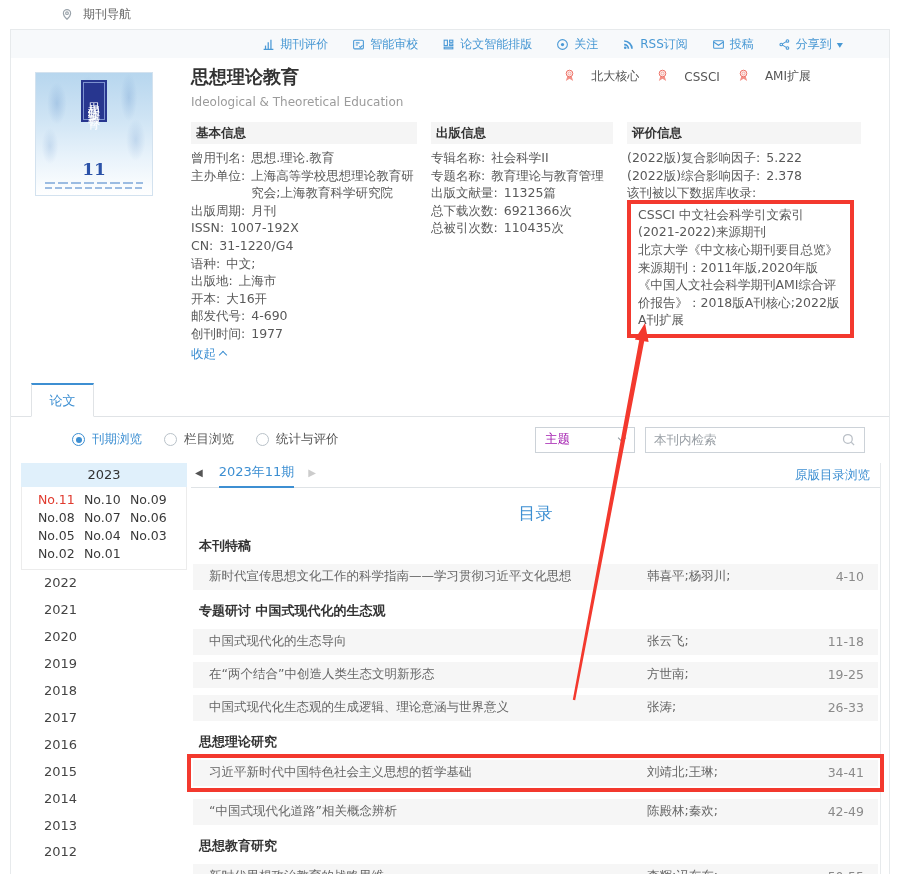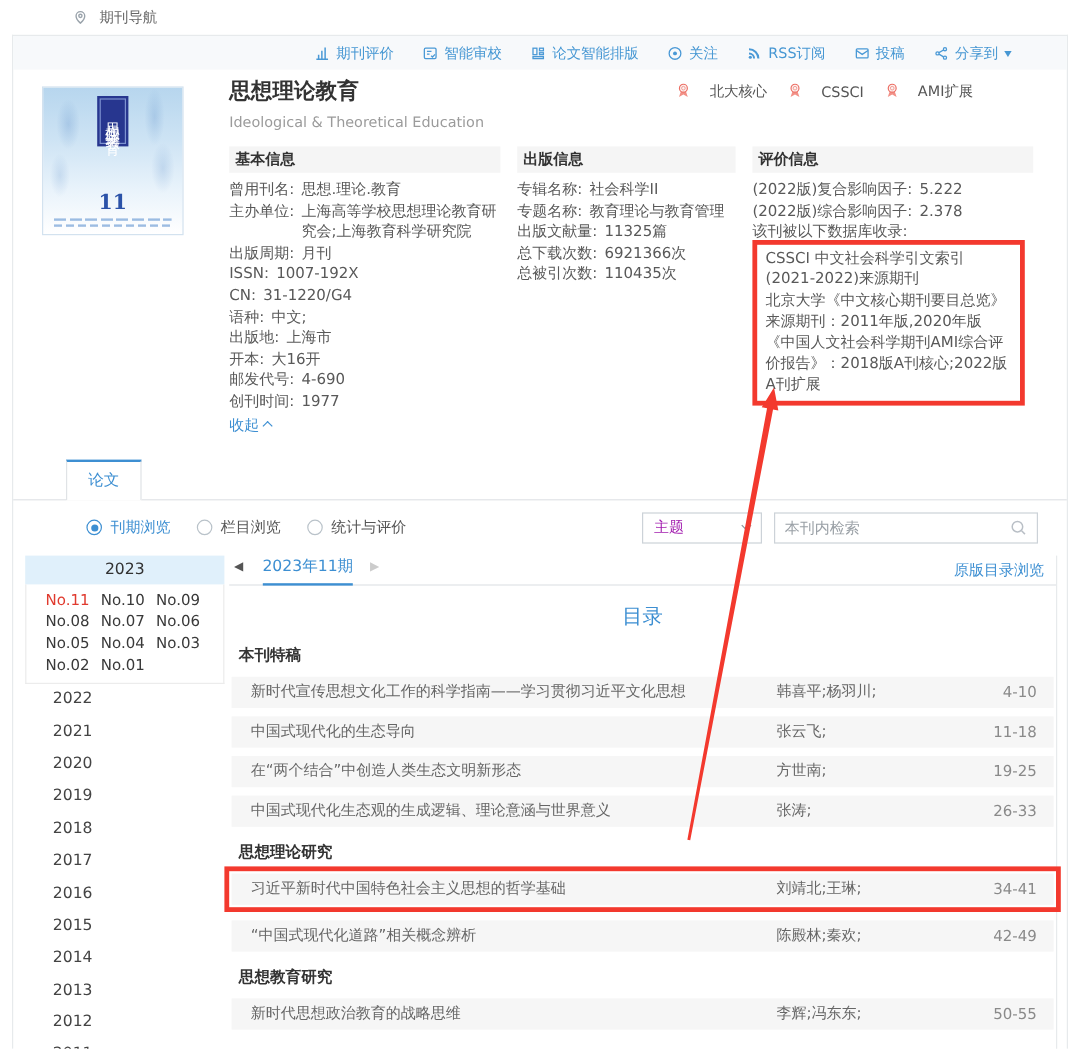--- a/index.html
+++ b/index.html
@@ -56,21 +56,21 @@
   .i-label{white-space:nowrap;margin-right:6px;}
   .i-value{flex:1;}
   .collapse{color:#3d8fd2;font-size:12.5px;margin-top:3px;cursor:pointer;display:inline-flex;gap:4px;align-items:center;}
   .chev-up{width:6px;height:6px;border-left:1.5px solid #3d8fd2;border-top:1.5px solid #3d8fd2;transform:rotate(45deg);margin-top:2px;}
   .included{line-height:17.6px;font-size:12.5px;color:#595959;}
   .db-box{border:4px solid #f3392e;margin-top:-2px;padding:2px 6px 5px 7px;width:227px;}
   .db-line{line-height:17.6px;font-size:12.5px;color:#595959;}
 
   
   .tabstrip{height:34px;border-bottom:1px solid #e0e3e6;position:relative;}
-  .tab{position:absolute;left:44px;bottom:-1px;width:63px;height:34px;line-height:31px;text-align:center;background:#fff;
+  .tab{position:absolute;left:20px;bottom:-1px;width:63px;height:34px;line-height:31px;text-align:center;background:#fff;
        color:#3d8fd2;font-size:13px;border:1px solid #e0e3e6;border-top:2px solid #3d8fd2;border-bottom:1px solid #fff;cursor:pointer;}
 
   
   .filter-row{height:46px;display:flex;align-items:center;padding-left:61px;}
   .radio-item{display:flex;align-items:center;gap:7px;margin-right:22px;cursor:pointer;font-size:12.5px;color:#555;}
   .radio-item.checked{color:#3d8fd2;}
   .rdot{width:13px;height:13px;border-radius:50%;border:1px solid #b9c2c9;background:#fff;position:relative;flex:none;}
   .checked .rdot{border-color:#3d8fd2;}
   .checked .rdot::after{content:"";position:absolute;inset:2.5px;border-radius:50%;background:#3d8fd2;}
   .search-area{margin-left:auto;display:flex;align-items:center;margin-right:24px;gap:10px;}
@@ -409,20 +409,21 @@
         <span class="toc-link">原版目录浏览</span>
       </div>
       <div class="toc-title">目录</div>
       <div id="toc-sections">
           <div class="section-head">本刊特稿</div>
           <div class="article-row">
             <span class="a-title">新时代宣传思想文化工作的科学指南——学习贯彻习近平文化思想</span>
             <span class="a-authors">韩喜平;杨羽川;</span>
             <span class="a-pages">4-10</span>
           </div>
+          <div class="section-head">专题研讨 中国式现代化的生态观</div>
           <div class="article-row">
             <span class="a-title">中国式现代化的生态导向</span>
             <span class="a-authors">张云飞;</span>
             <span class="a-pages">11-18</span>
           </div>
           <div class="article-row">
             <span class="a-title">在“两个结合”中创造人类生态文明新形态</span>
             <span class="a-authors">方世南;</span>
             <span class="a-pages">19-25</span>
           </div>

